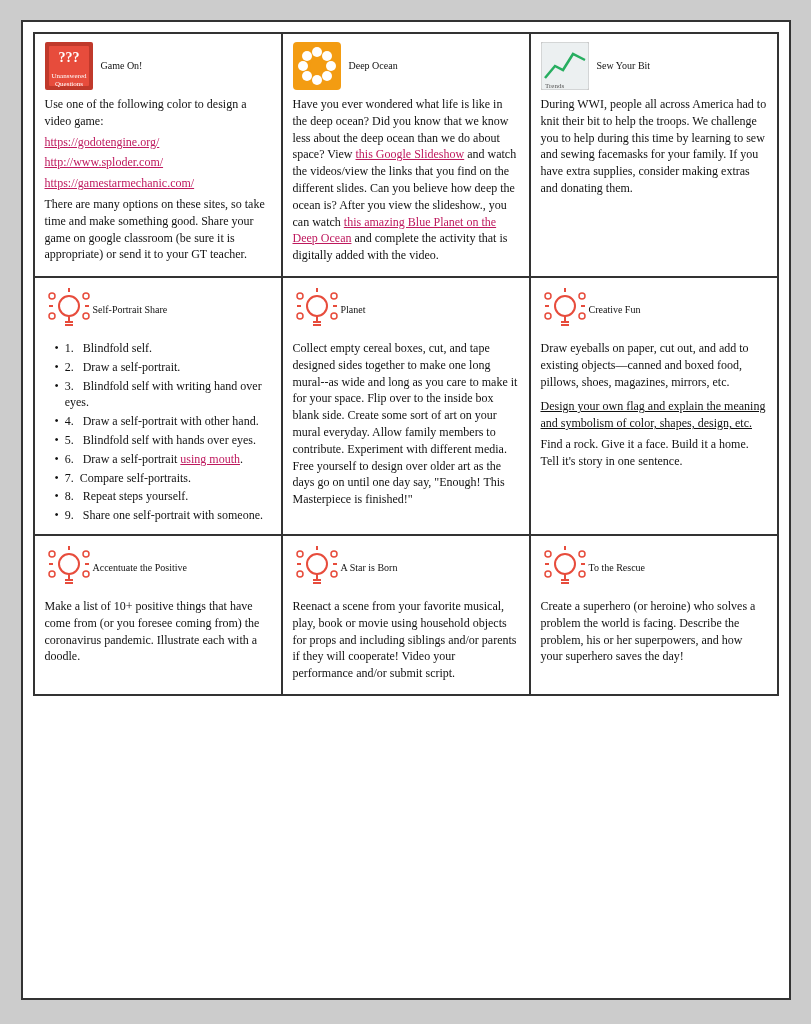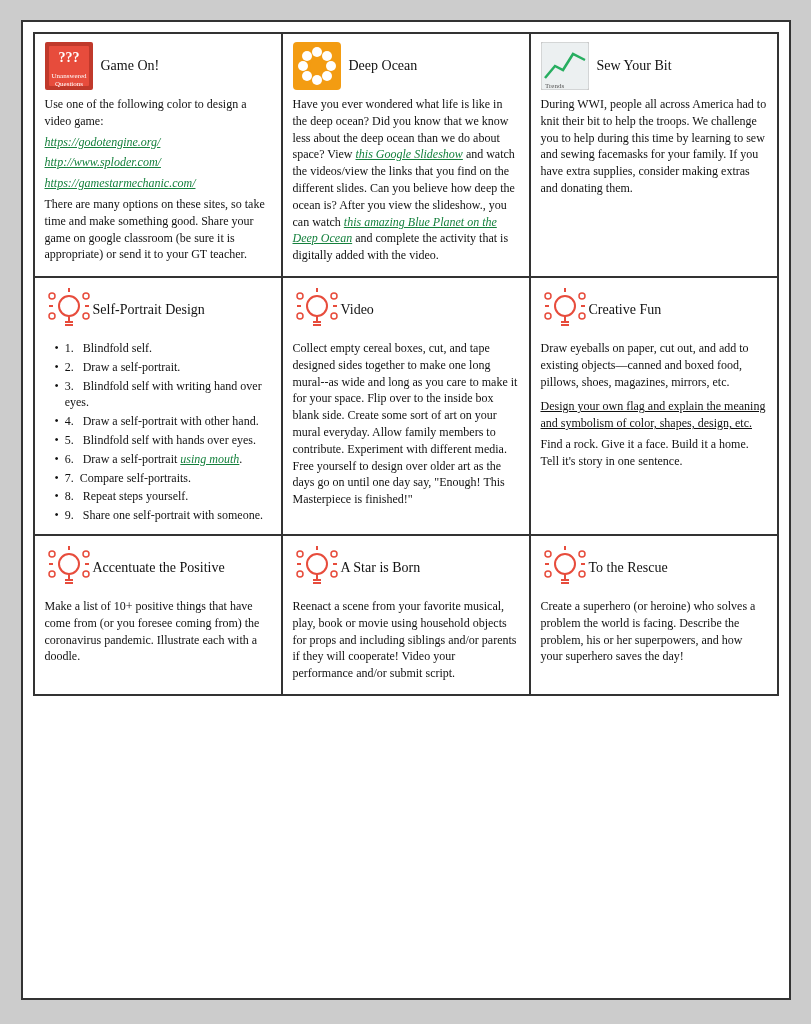--- a/index.html
+++ b/index.html
@@ -38,28 +38,27 @@
       align-items: center;
       margin-bottom: 6px;
     }
     .cell-icon {
       width: 48px;
       height: 48px;
       flex-shrink: 0;
       margin-right: 8px;
     }
     .cell-title {
-      font-size: 14px;
+      font-size: 10px;
       font-weight: normal;
       font-family: Georgia, serif;
     }
     .link {
-      color: #15803d;
+      color: #be185d;
       text-decoration: underline;
-      font-style: italic;
     }
     .bulb-icon {
       width: 48px;
       height: 48px;
     }
     .list-items {
       list-style: none;
       padding-left: 10px;
     }
     .list-items li {
@@ -147,21 +146,21 @@
           <line x1="20" y1="36" x2="28" y2="36" stroke="#e74c3c" stroke-width="2"></line>
           <line x1="20" y1="39" x2="28" y2="39" stroke="#e74c3c" stroke-width="2"></line>
           <line x1="24" y1="6" x2="24" y2="2" stroke="#e74c3c" stroke-width="2"></line>
           <line x1="8" y1="20" x2="4" y2="20" stroke="#e74c3c" stroke-width="2"></line>
           <line x1="40" y1="20" x2="44" y2="20" stroke="#e74c3c" stroke-width="2"></line>
           <circle cx="7" cy="30" r="3" fill="none" stroke="#e74c3c" stroke-width="1.5"></circle>
           <circle cx="41" cy="30" r="3" fill="none" stroke="#e74c3c" stroke-width="1.5"></circle>
           <circle cx="7" cy="10" r="3" fill="none" stroke="#e74c3c" stroke-width="1.5"></circle>
           <circle cx="41" cy="10" r="3" fill="none" stroke="#e74c3c" stroke-width="1.5"></circle>
         </svg>
-        <span class="cell-title">Self-Portrait Design</span>
+        <span class="cell-title">Self-Portrait Share</span>
       </div>
       <div>
         <ul class="list-items">
           <li>
               <span>1.&nbsp;&nbsp; Blindfold self.</span>
             </li>
           <li>
               <span>2.&nbsp;&nbsp; Draw a self-portrait.</span>
             </li>
           <li>
@@ -197,21 +196,21 @@
           <line x1="20" y1="36" x2="28" y2="36" stroke="#e74c3c" stroke-width="2"></line>
           <line x1="20" y1="39" x2="28" y2="39" stroke="#e74c3c" stroke-width="2"></line>
           <line x1="24" y1="6" x2="24" y2="2" stroke="#e74c3c" stroke-width="2"></line>
           <line x1="8" y1="20" x2="4" y2="20" stroke="#e74c3c" stroke-width="2"></line>
           <line x1="40" y1="20" x2="44" y2="20" stroke="#e74c3c" stroke-width="2"></line>
           <circle cx="7" cy="30" r="3" fill="none" stroke="#e74c3c" stroke-width="1.5"></circle>
           <circle cx="41" cy="30" r="3" fill="none" stroke="#e74c3c" stroke-width="1.5"></circle>
           <circle cx="7" cy="10" r="3" fill="none" stroke="#e74c3c" stroke-width="1.5"></circle>
           <circle cx="41" cy="10" r="3" fill="none" stroke="#e74c3c" stroke-width="1.5"></circle>
         </svg>
-        <span class="cell-title">Video</span>
+        <span class="cell-title">Planet</span>
       </div>
       <div>
         <p>Collect empty cereal boxes, cut, and tape designed sides together to make one long mural--as wide and  long as you care to make it for your space. Flip over to the inside box blank side. Create some sort of art on your mural everyday. Allow family members to contribute. Experiment with different media. Free yourself to design over older art as the days go on until one day say, "Enough! This Masterpiece is finished!"</p>
       </div>
     </div>
 
     <div class="cell">
       <div class="cell-header">
         <svg class="bulb-icon" viewBox="0 0 48 48">
           <circle cx="24" cy="20" r="10" fill="none" stroke="#e74c3c" stroke-width="2"></circle>

